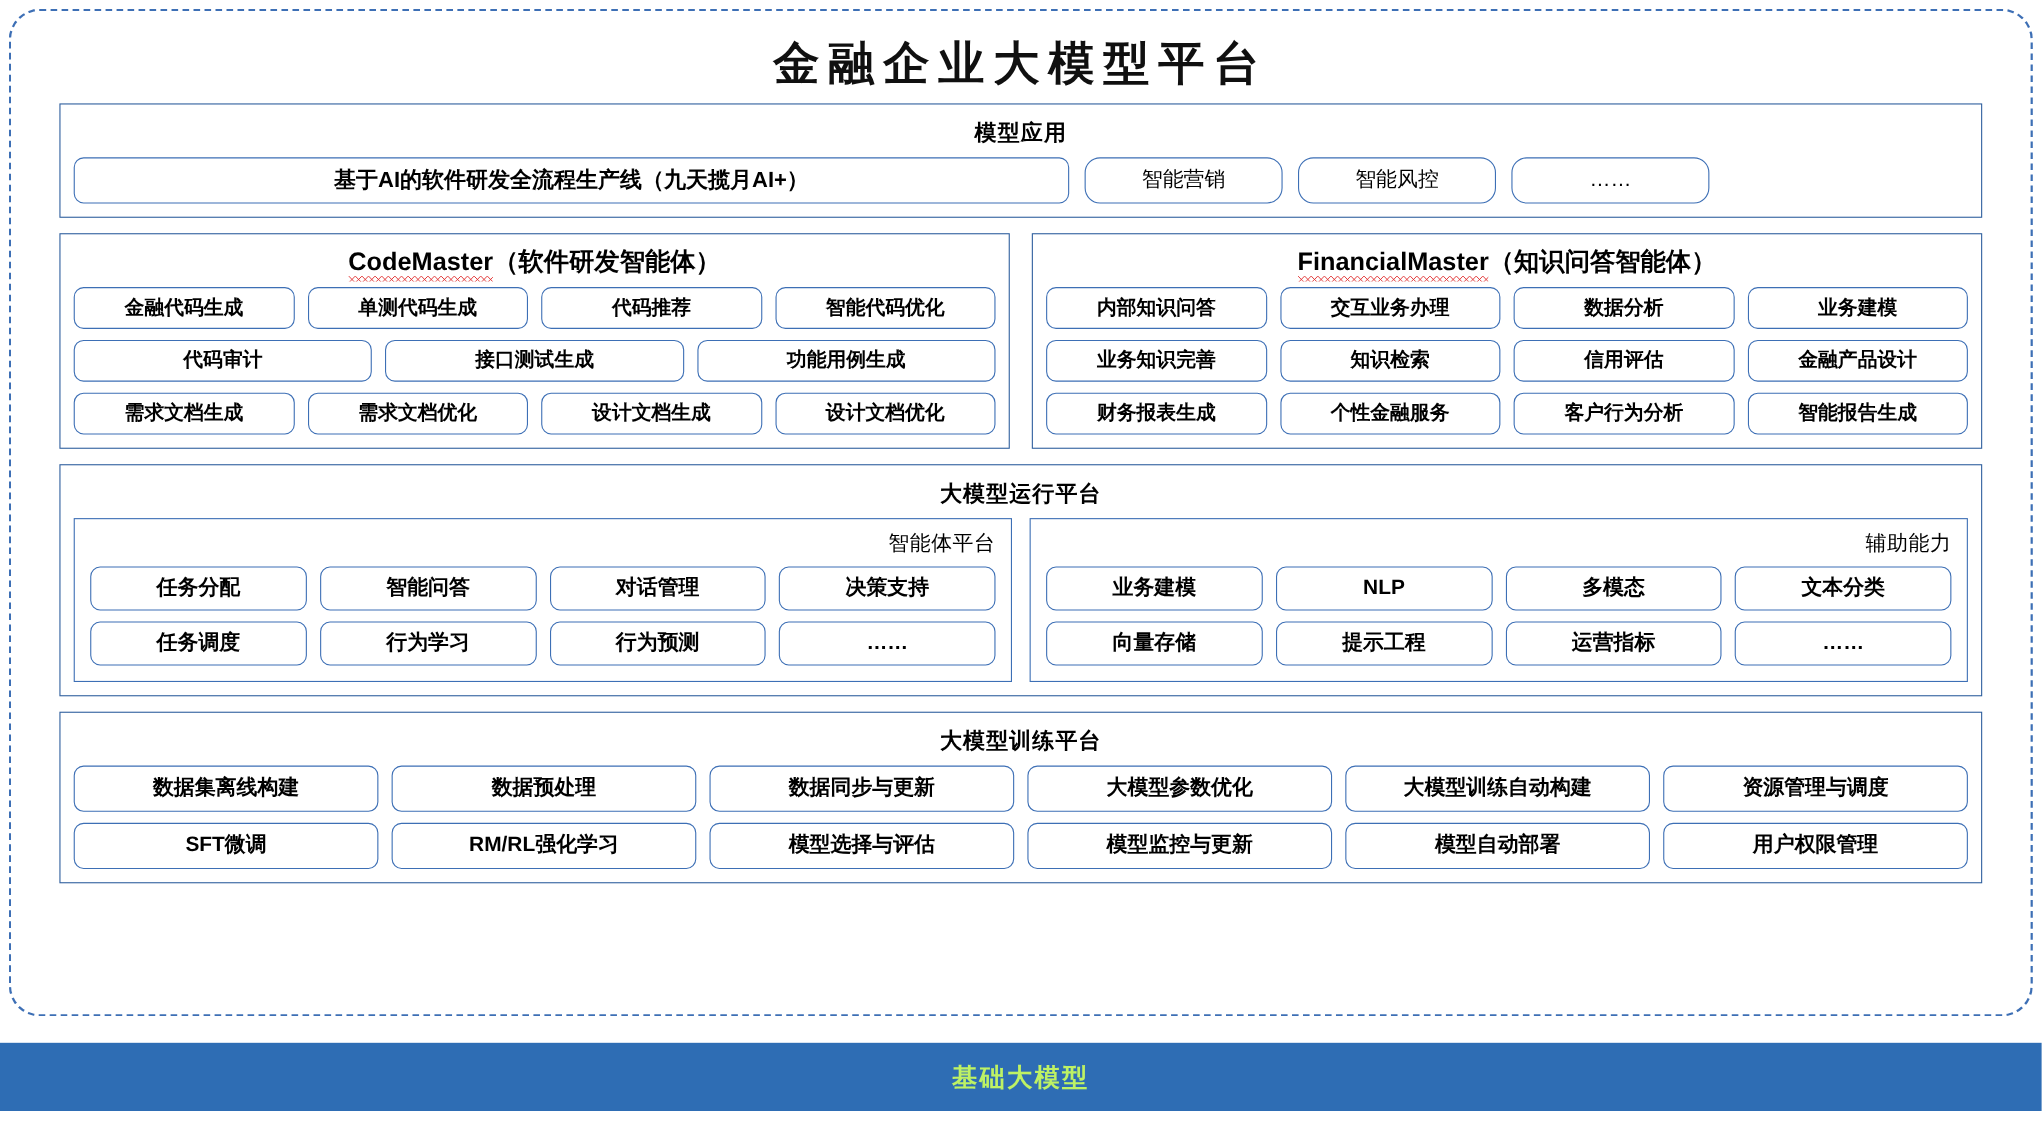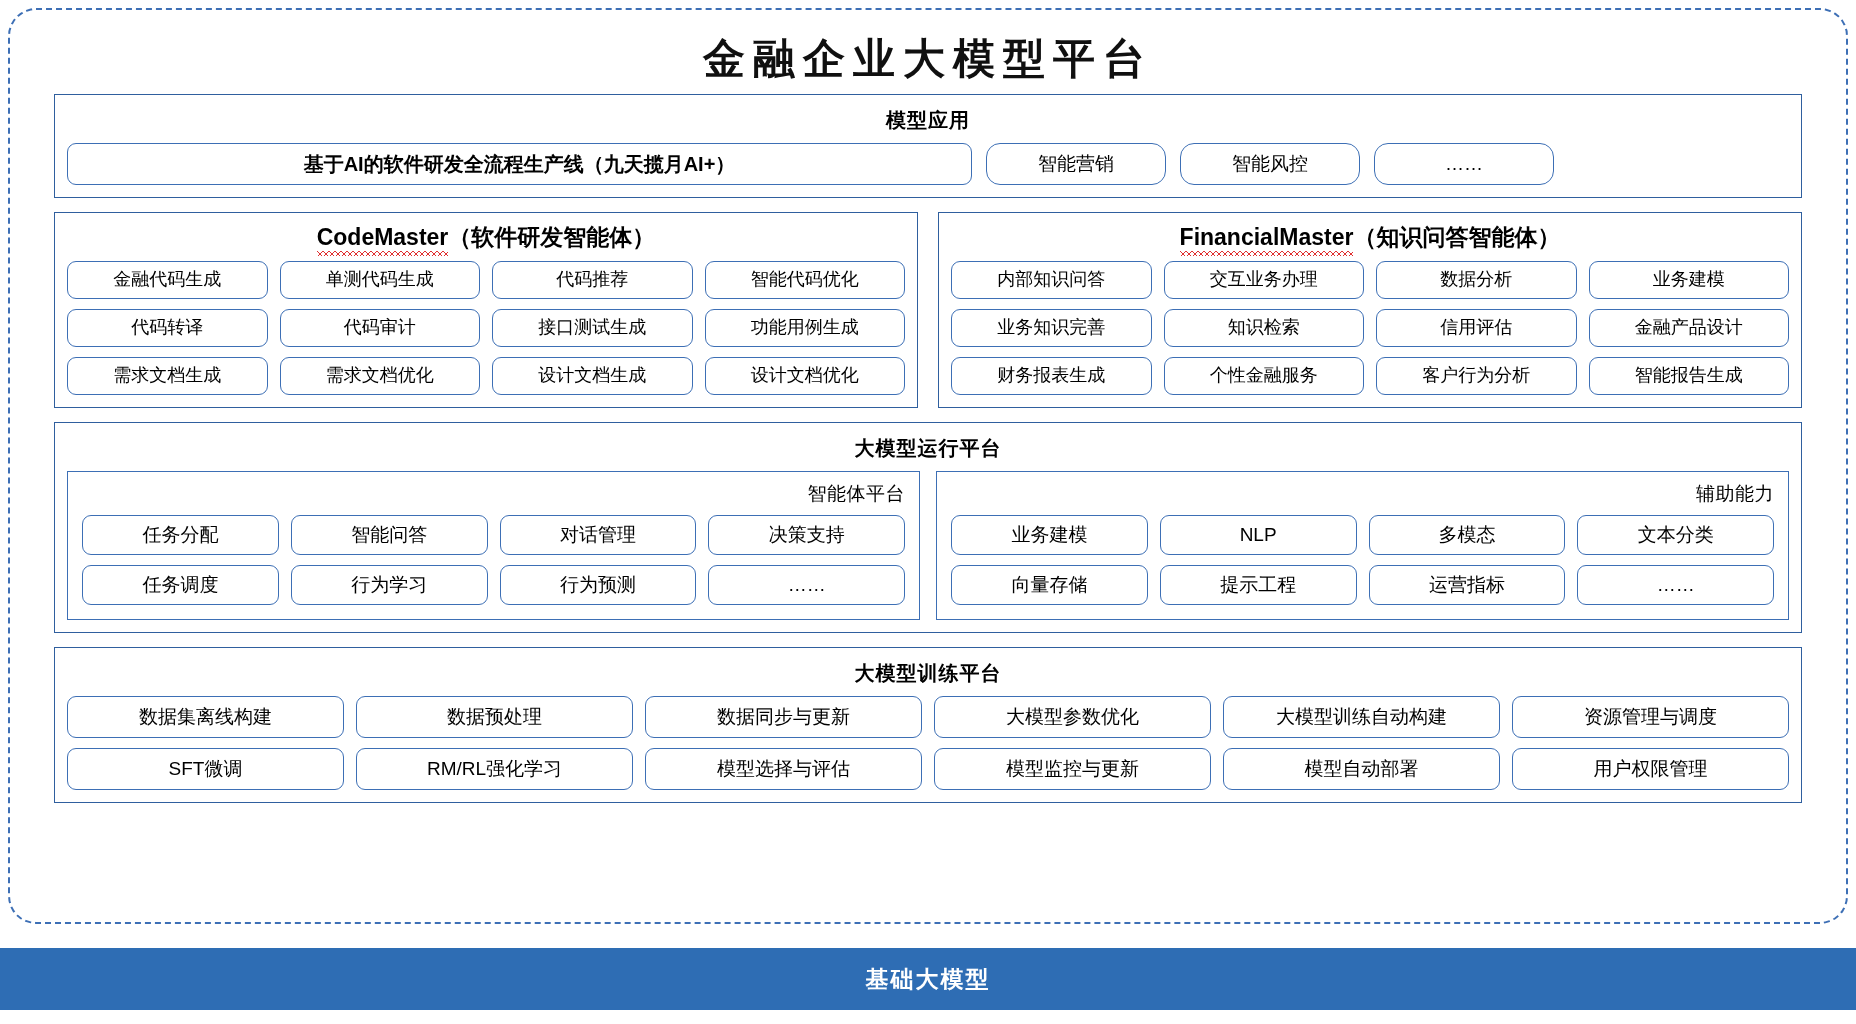--- a/index.html
+++ b/index.html
@@ -90,20 +90,21 @@
   }
   .pill.small {
     font-size: 18px;
     height: 38px;
   }
 
   .row {
     display: flex;
     gap: 12px;
     margin-bottom: 10px;
+    font-weight: bold;
   }
   .row:last-child { margin-bottom: 0; }
   .row > .pill { flex: 1 1 0; }
 
   
   #model-application .app-row {
     display: flex;
     gap: 14px;
     align-items: flex-end;
   }
@@ -176,21 +177,21 @@
   #training-platform .row > .pill { height: 42px; }
 
   
   .base-bar {
     position: absolute;
     left: 0;
     top: 948px;
     width: 1856px;
     height: 62px;
     background: #2e6db4;
-    color: #ffffff;
+    color: #bef264;
     display: flex;
     align-items: center;
     justify-content: center;
     font-size: 23px;
     font-weight: 700;
     letter-spacing: 2px;
   }
 </style>
 </head>
 <body>
@@ -215,21 +216,20 @@
 
       <div class="agent-panel">
         <div class="agent-title"><span class="en">CodeMaster</span><span>（软件研发智能体）</span></div>
         <div class="row">
           <div class="pill small">金融代码生成</div>
           <div class="pill small">单测代码生成</div>
           <div class="pill small">代码推荐</div>
           <div class="pill small">智能代码优化</div>
         </div>
         <div class="row">
-          <div class="pill small">代码转译</div>
           <div class="pill small">代码审计</div>
           <div class="pill small">接口测试生成</div>
           <div class="pill small">功能用例生成</div>
         </div>
         <div class="row">
           <div class="pill small">需求文档生成</div>
           <div class="pill small">需求文档优化</div>
           <div class="pill small">设计文档生成</div>
           <div class="pill small">设计文档优化</div>
         </div>

